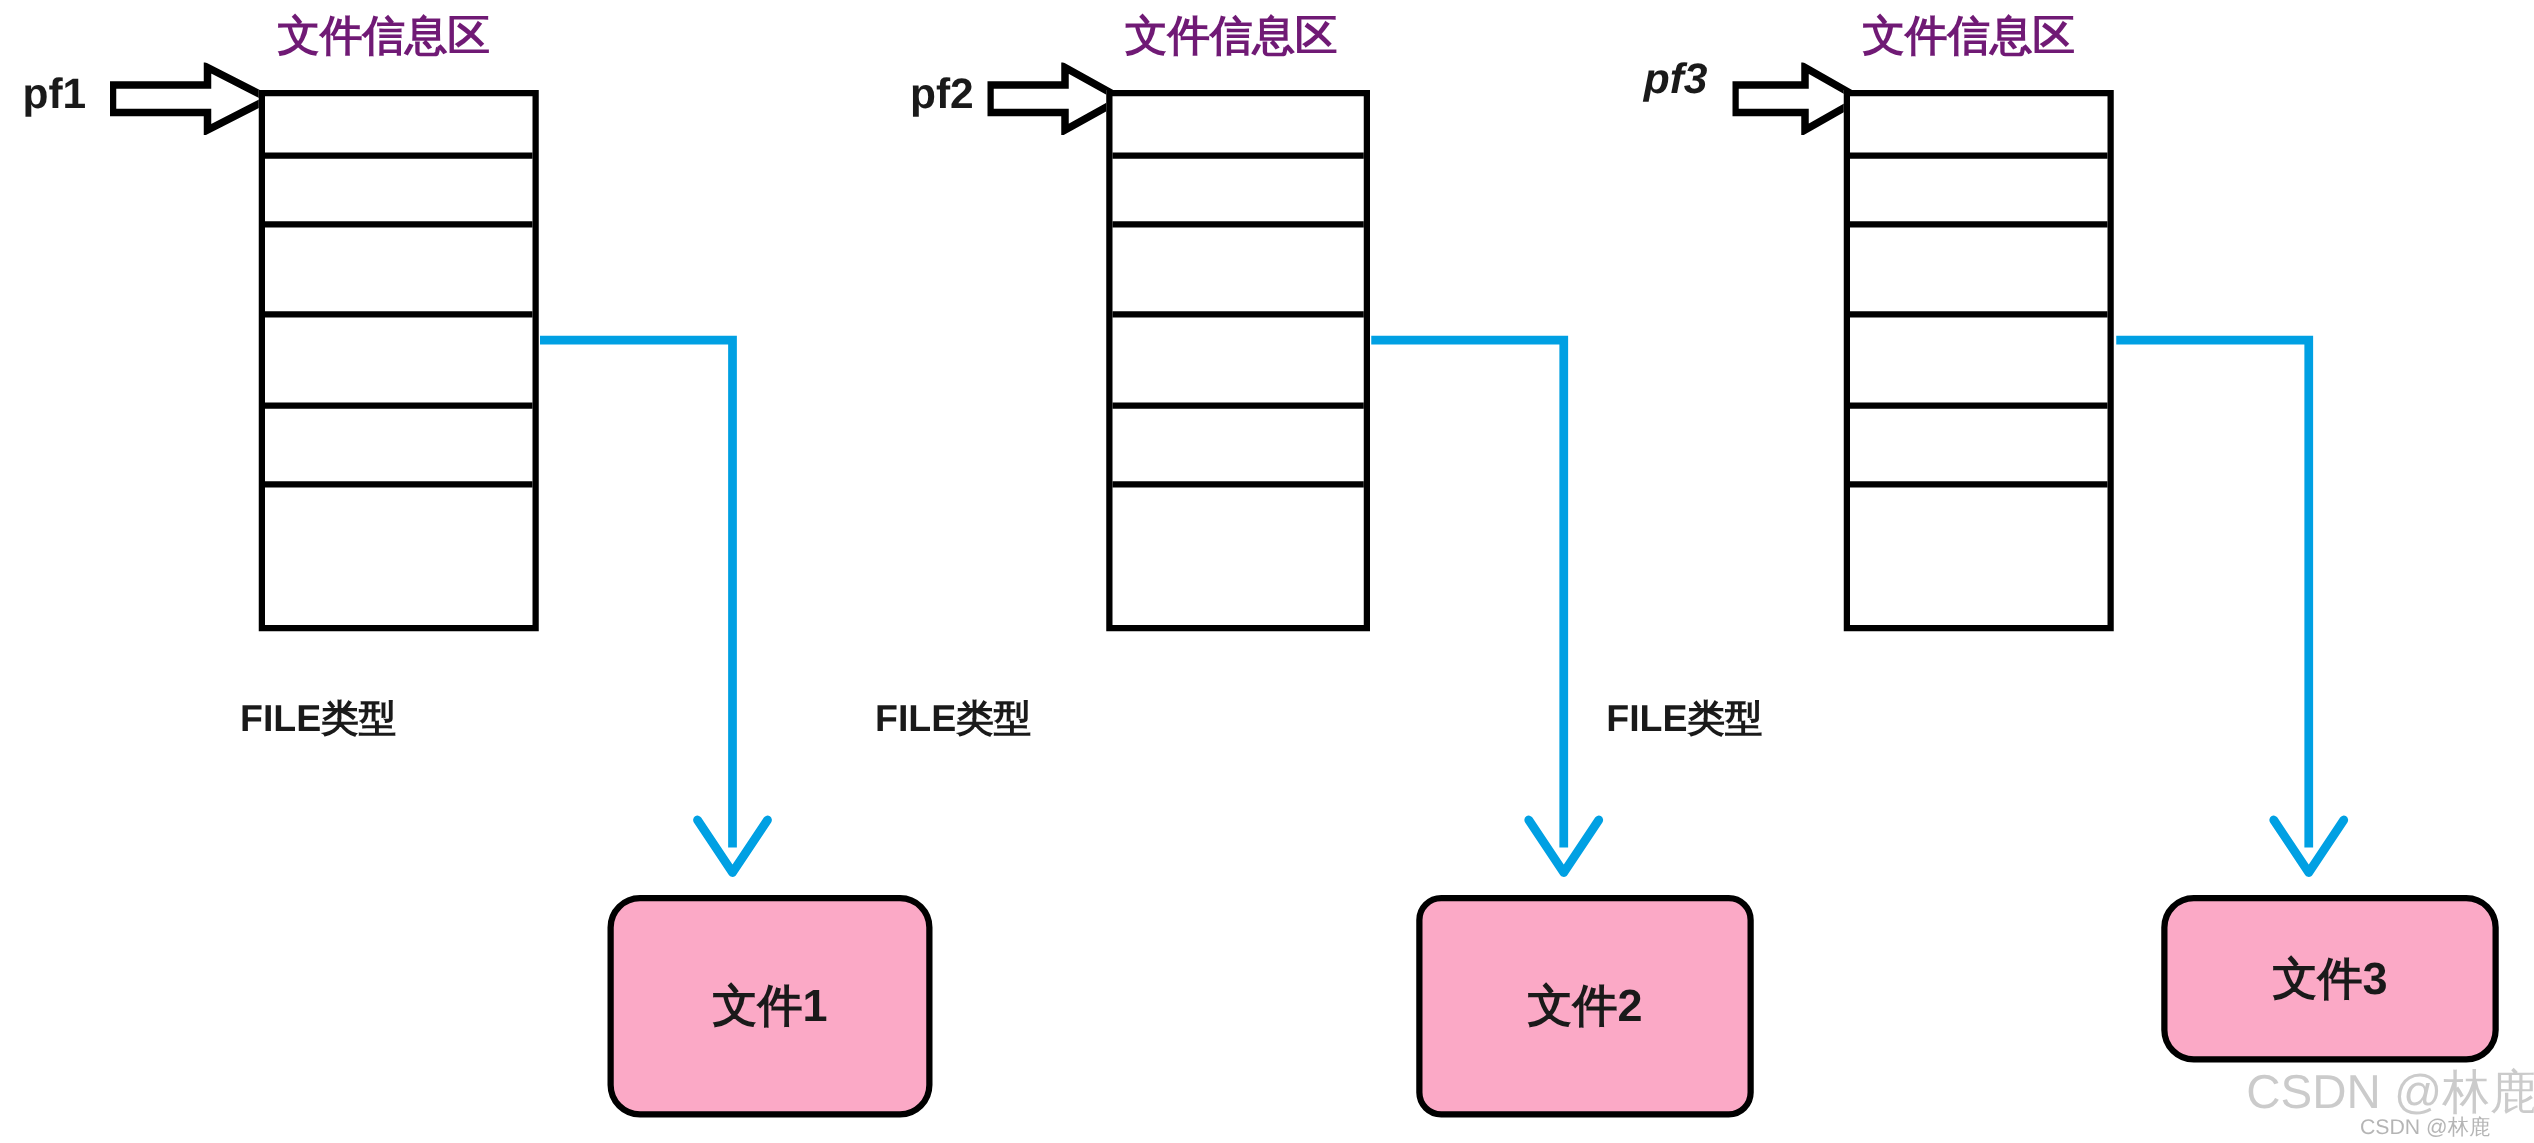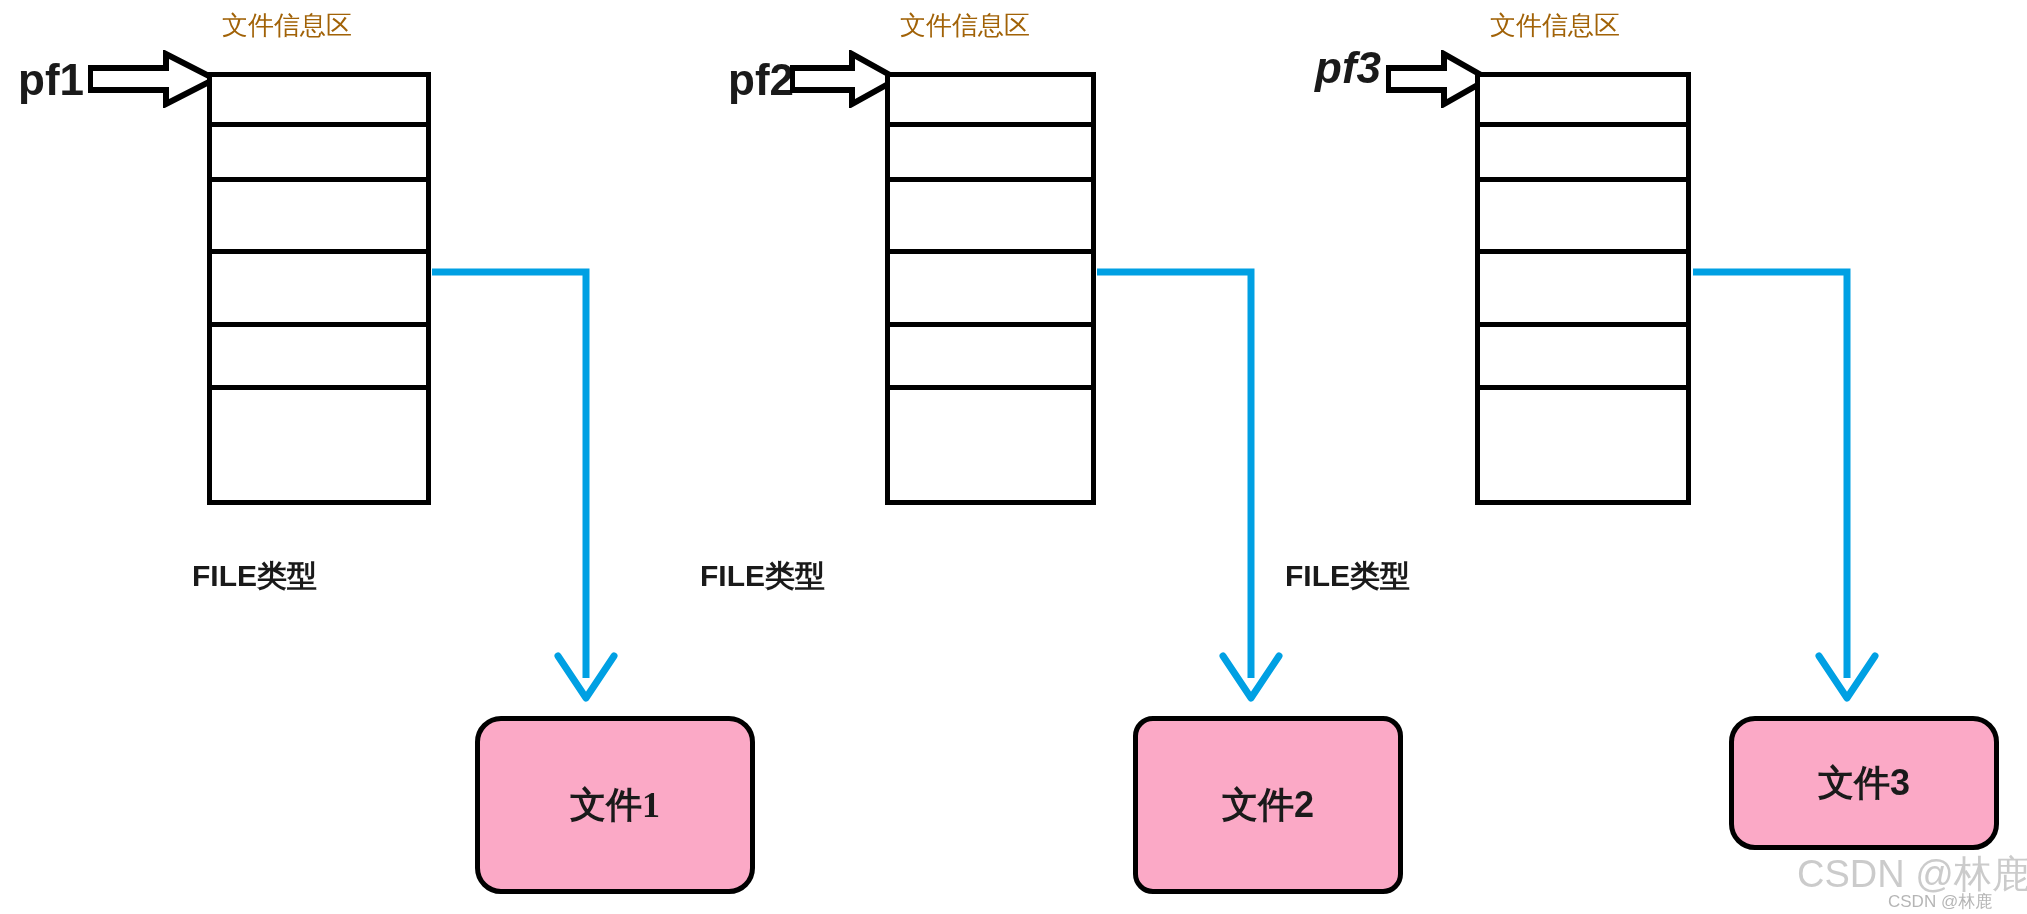--- a/index.html
+++ b/index.html
@@ -11,23 +11,23 @@
     position:relative;
   }
   #stage{position:absolute;left:0;top:0;width:2027px;height:914px;}
 
   
   .group{position:absolute;top:0;height:914px;}
 
   
   .area-title{
     position:absolute;
-    font-size:26px;
-    font-weight:normal;
-    color:#a16207;
+    font-size:34px;
+    font-weight:bold;
+    color:#701a75;
     white-space:nowrap;
     letter-spacing:0px;
     line-height:1;
   }
 
   
   .file-table{
     position:absolute;
     border:5px solid #000000;
     box-sizing:border-box;
@@ -47,21 +47,21 @@
     font-weight:bold;
     color:#1a1a1a;
     white-space:nowrap;
     line-height:1;
     margin-top:40px;
   }
 
   
   .pf-label{
     position:absolute;
-    font-size:44px;
+    font-size:34px;
     font-weight:bold;
     color:#1a1a1a;
     white-space:nowrap;
     line-height:1;
   }
 
   
   .block-arrow{position:absolute;}
 
   
@@ -128,21 +128,21 @@
 
     <div class="type-caption" style="left:192px;top:521px;">FILE类型</div>
 
     <div class="connector" style="left:425px;top:258px;width:220px;height:460px;">
       <svg width="220" height="460" viewBox="0 0 220 460">
         <path d="M7,14 L161,14 L161,420" fill="none" stroke="#00A0E3" stroke-width="7" stroke-linecap="butt"></path>
         <path d="M133,398 L161,440 L189,398" fill="none" stroke="#00A0E3" stroke-width="7" stroke-linecap="round" stroke-linejoin="round"></path>
       </svg>
     </div>
 
-    <div class="file-node" style="left:475px;top:716px;width:280px;height:178px;font-family:Liberation Serif, serif;">
+    <div class="file-node" style="left:486px;top:716px;width:260px;height:178px;">
       <span class="file-node-label">文件1</span>
     </div>
   </div>
 
   <div class="group" style="left:0;">
 
     <div class="pf-label" style="left:718px;top:58px;margin-left:10px;">pf2</div>
 
     <div class="block-arrow" style="left:790px;top:50px;width:110px;height:58px;">
       <svg width="110" height="58" viewBox="0 0 110 58">

